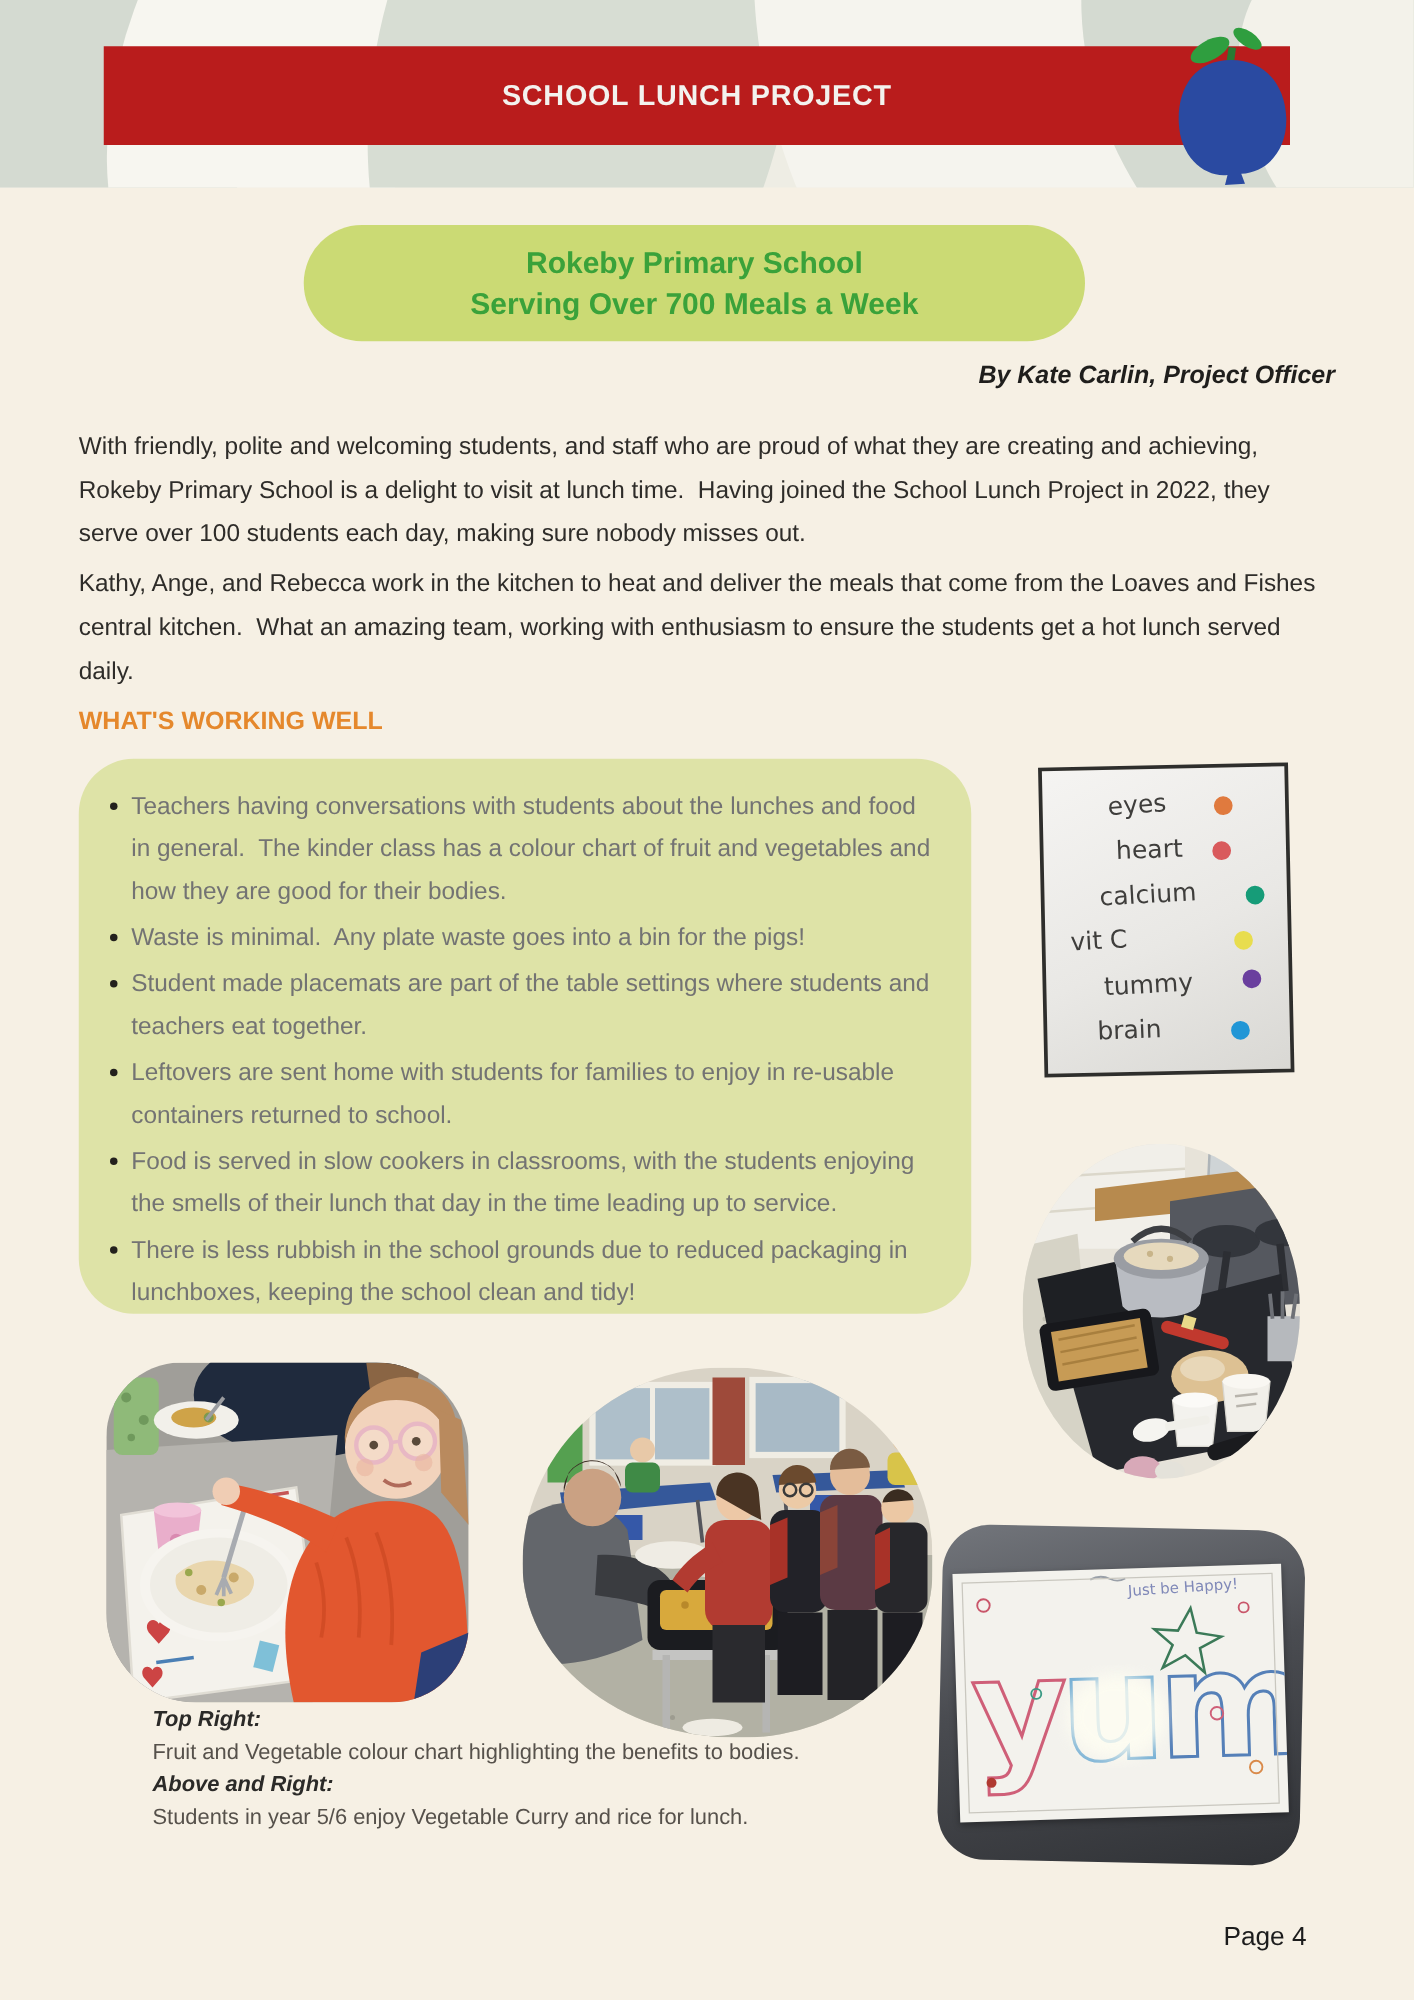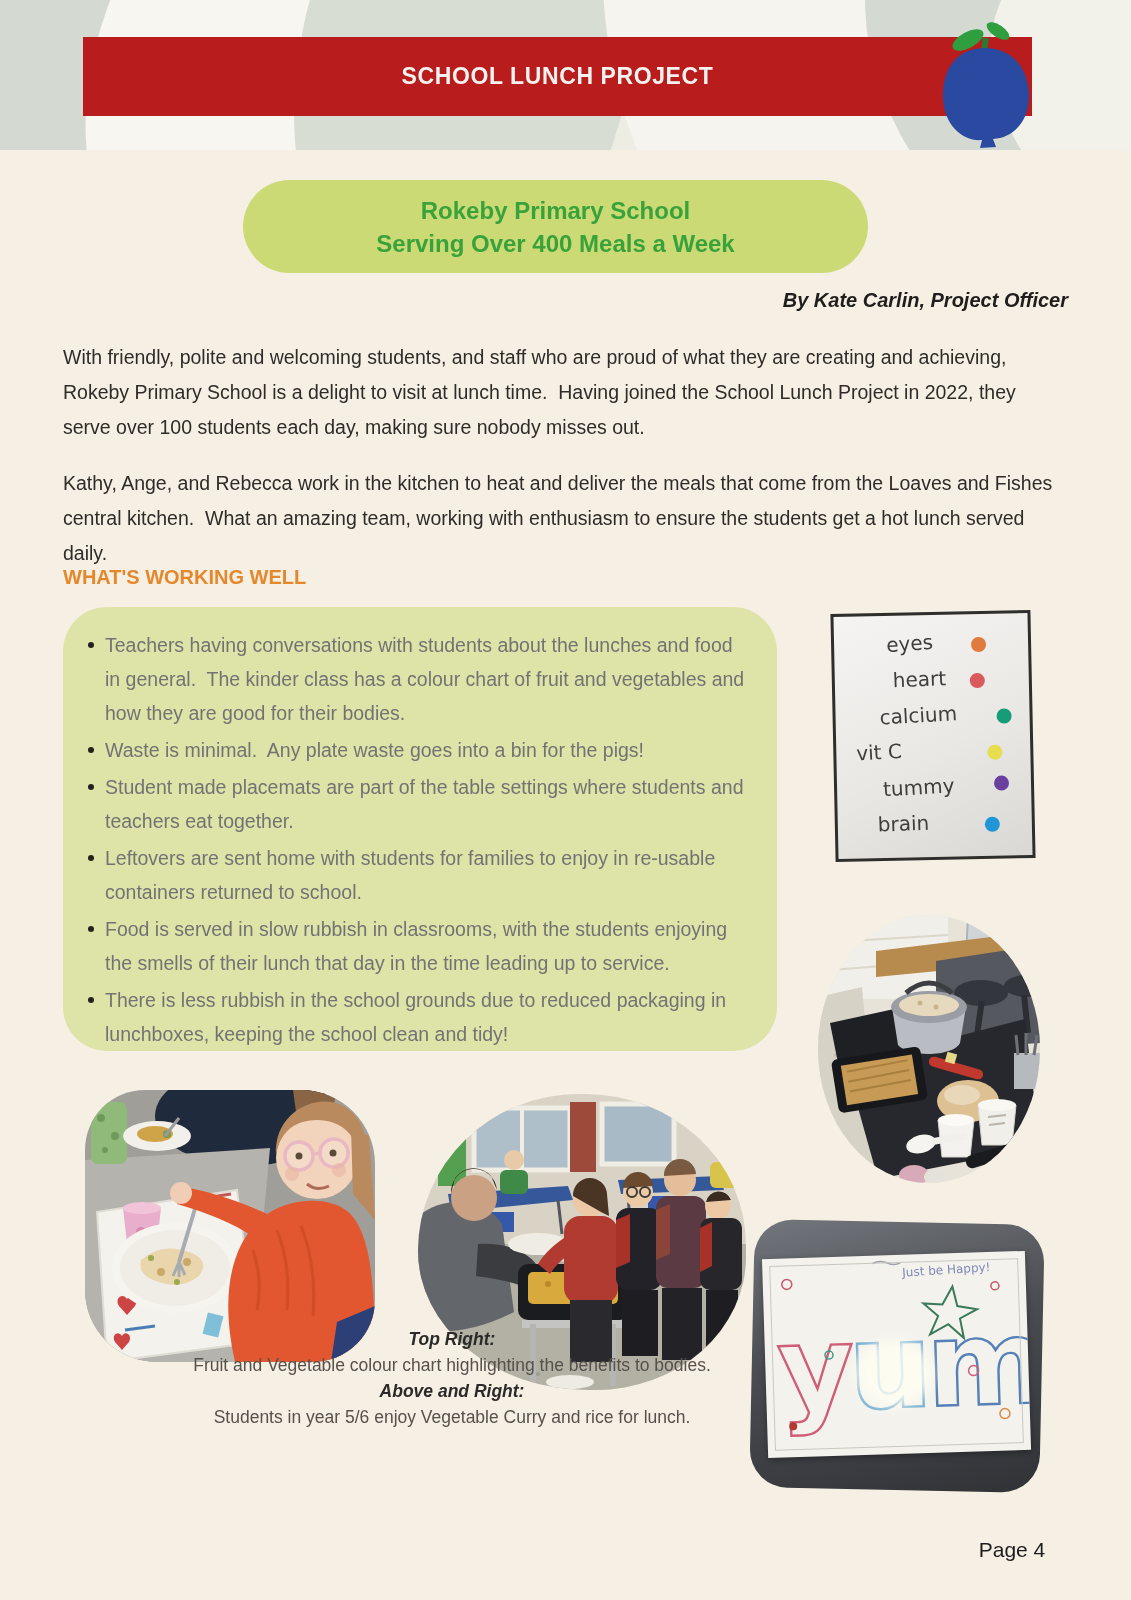--- a/index.html
+++ b/index.html
@@ -26,21 +26,21 @@
   .pill{left:243px;top:180px;width:625px;height:93px;border-radius:47px;background:#cbda74;
         display:flex;flex-direction:column;justify-content:center;text-align:center;}
   .pill-line{font-size:24px;font-weight:bold;color:#3aa23a;line-height:33px;}
 
   .byline{left:63px;top:289px;width:1005px;text-align:right;font-size:20px;
           font-weight:bold;font-style:italic;color:#1f1e1c;}
 
   .para{left:63px;width:1004px;margin:0;font-size:19.5px;line-height:35px;color:#2e2c29;
         white-space:pre-wrap;}
   .p1{top:340px;}
-  .p2{top:450px;margin-top:16px;}
+  .p2{top:450px;}
 
   .ww-heading{left:63px;top:566px;margin:0;font-size:20px;font-weight:bold;color:#e5882c;}
 
   .green-box{left:63px;top:607px;width:714px;height:444px;border-radius:44px;background:#dee3a7;
              box-sizing:border-box;padding:21px 26px 0 22px;}
   .green-box ul{margin:0;padding:0 0 0 20px;list-style:none;}
   .green-box li{position:relative;font-size:19.5px;line-height:34px;color:#737373;
                 white-space:pre-wrap;margin:0 0 3px 0;}
   .green-box li::before{content:"";position:absolute;left:-17px;top:14px;width:6px;height:6px;
                 border-radius:50%;background:#23211d;}
@@ -65,21 +65,21 @@
   .classroom{left:418px;top:1094px;width:328px;height:296px;
              border-radius:50% 50% 47% 53% / 54% 52% 46% 48%;}
   .placemat{left:752px;top:1222px;width:290px;height:268px;border-radius:38px;
             transform:rotate(1.2deg);
             background:linear-gradient(165deg,#73767c 0%,#4a4c51 45%,#303236 100%);}
   .mat{position:absolute;left:13px;top:33px;width:263px;height:199px;background:#f3f2ed;
        transform:rotate(-3deg);box-shadow:0 2px 6px rgba(0,0,0,.35);}
   .mat-border{position:absolute;left:7px;top:7px;right:7px;bottom:7px;
        border:1px solid #c9c7bf;}
 
-  .captions{left:122px;top:1326px;width:660px;text-align:center;}
+  .captions{left:122px;top:1362px;width:660px;}
   .cap-label{font-size:17.5px;font-weight:bold;font-style:italic;color:#2b2a28;line-height:26px;}
   .cap-text{font-size:17.5px;color:#56514b;line-height:26px;}
 
   .page-num{left:952px;top:1538px;width:120px;text-align:center;font-size:21px;color:#1c1c1c;}
 </style>
 </head>
 <body>
 
 <div>
 
@@ -100,37 +100,37 @@
     <svg width="96" height="130" viewBox="0 0 96 130">
       <ellipse cx="30" cy="22" rx="17" ry="8" fill="#2f9e3f" transform="rotate(-28 30 22)"></ellipse>
       <ellipse cx="60" cy="13" rx="13" ry="6" fill="#2f9e3f" transform="rotate(34 60 13)"></ellipse>
       <rect x="44" y="20" width="6" height="12" fill="#2a7a33" transform="rotate(8 47 26)"></rect>
       <path d="M47 30 C18 30 4 52 5 80 C6 108 26 124 44 122 L42 130 L58 129 L55 121 C76 120 92 102 91 76 C90 50 74 30 47 30 Z" fill="#2a4aa1"></path>
     </svg>
   </div>
 
   <div class="abs pill">
     <div class="pill-line">Rokeby Primary School</div>
-    <div class="pill-line">Serving Over 400 Meals a Week</div>
+    <div class="pill-line">Serving Over 700 Meals a Week</div>
   </div>
 
   <div class="abs byline">By Kate Carlin, Project Officer</div>
 
   <p class="abs para p1">With friendly, polite and welcoming students, and staff who are proud of what they are creating and achieving, Rokeby Primary School is a delight to visit at lunch time.  Having joined the School Lunch Project in 2022, they serve over 100 students each day, making sure nobody misses out.</p>
   <p class="abs para p2">Kathy, Ange, and Rebecca work in the kitchen to heat and deliver the meals that come from the Loaves and Fishes central kitchen.  What an amazing team, working with enthusiasm to ensure the students get a hot lunch served daily.</p>
 
   <h3 class="abs ww-heading">WHAT'S WORKING WELL</h3>
 
   <div class="abs green-box">
     <ul>
       <li>Teachers having conversations with students about the lunches and food in general.  The kinder class has a colour chart of fruit and vegetables and how they are good for their bodies.</li>
       <li>Waste is minimal.  Any plate waste goes into a bin for the pigs!</li>
       <li>Student made placemats are part of the table settings where students and teachers eat together.</li>
       <li>Leftovers are sent home with students for families to enjoy in re-usable containers returned to school.</li>
-      <li>Food is served in slow rubbish in classrooms, with the students enjoying the smells of their lunch that day in the time leading up to service.</li>
+      <li>Food is served in slow cookers in classrooms, with the students enjoying the smells of their lunch that day in the time leading up to service.</li>
       <li>There is less rubbish in the school grounds due to reduced packaging in lunchboxes, keeping the school clean and tidy!</li>
     </ul>
   </div>
 
   <div class="abs photo wb">
     <div class="wb-row r0">
       <span class="wb-word">eyes</span>
       <span class="wb-dot" style="background: rgb(224, 122, 62);"></span>
     </div>
     <div class="wb-row r1">

